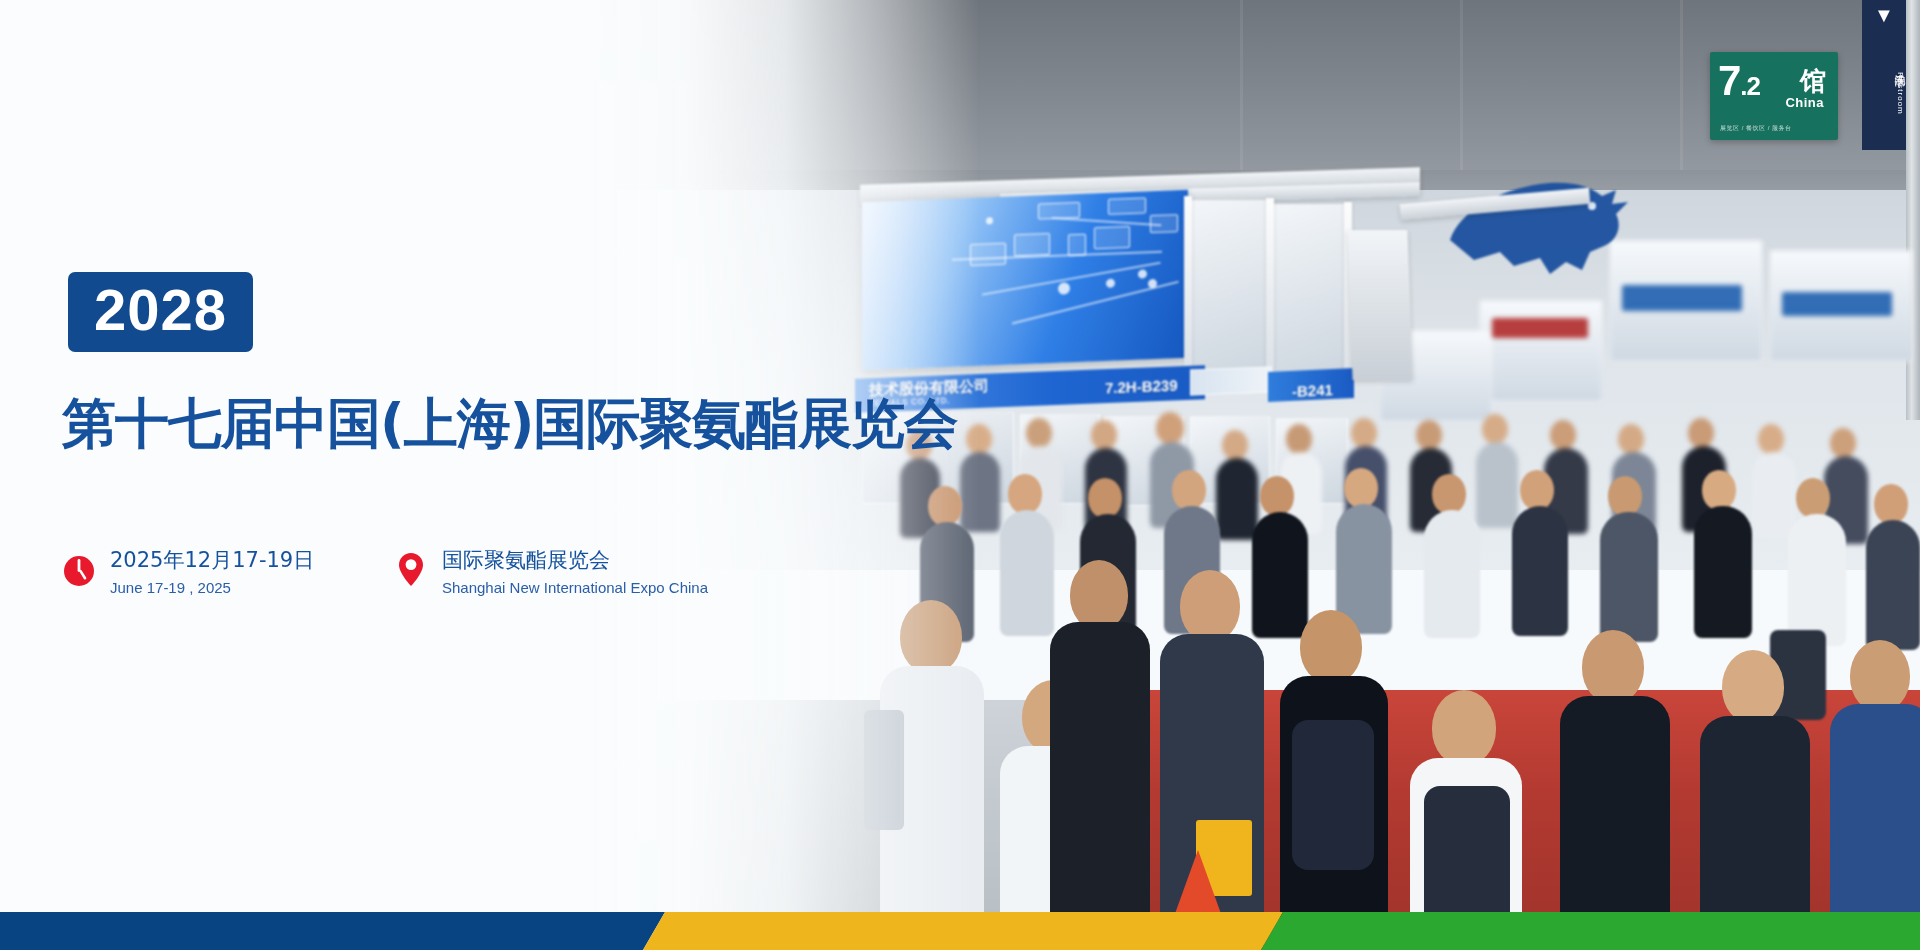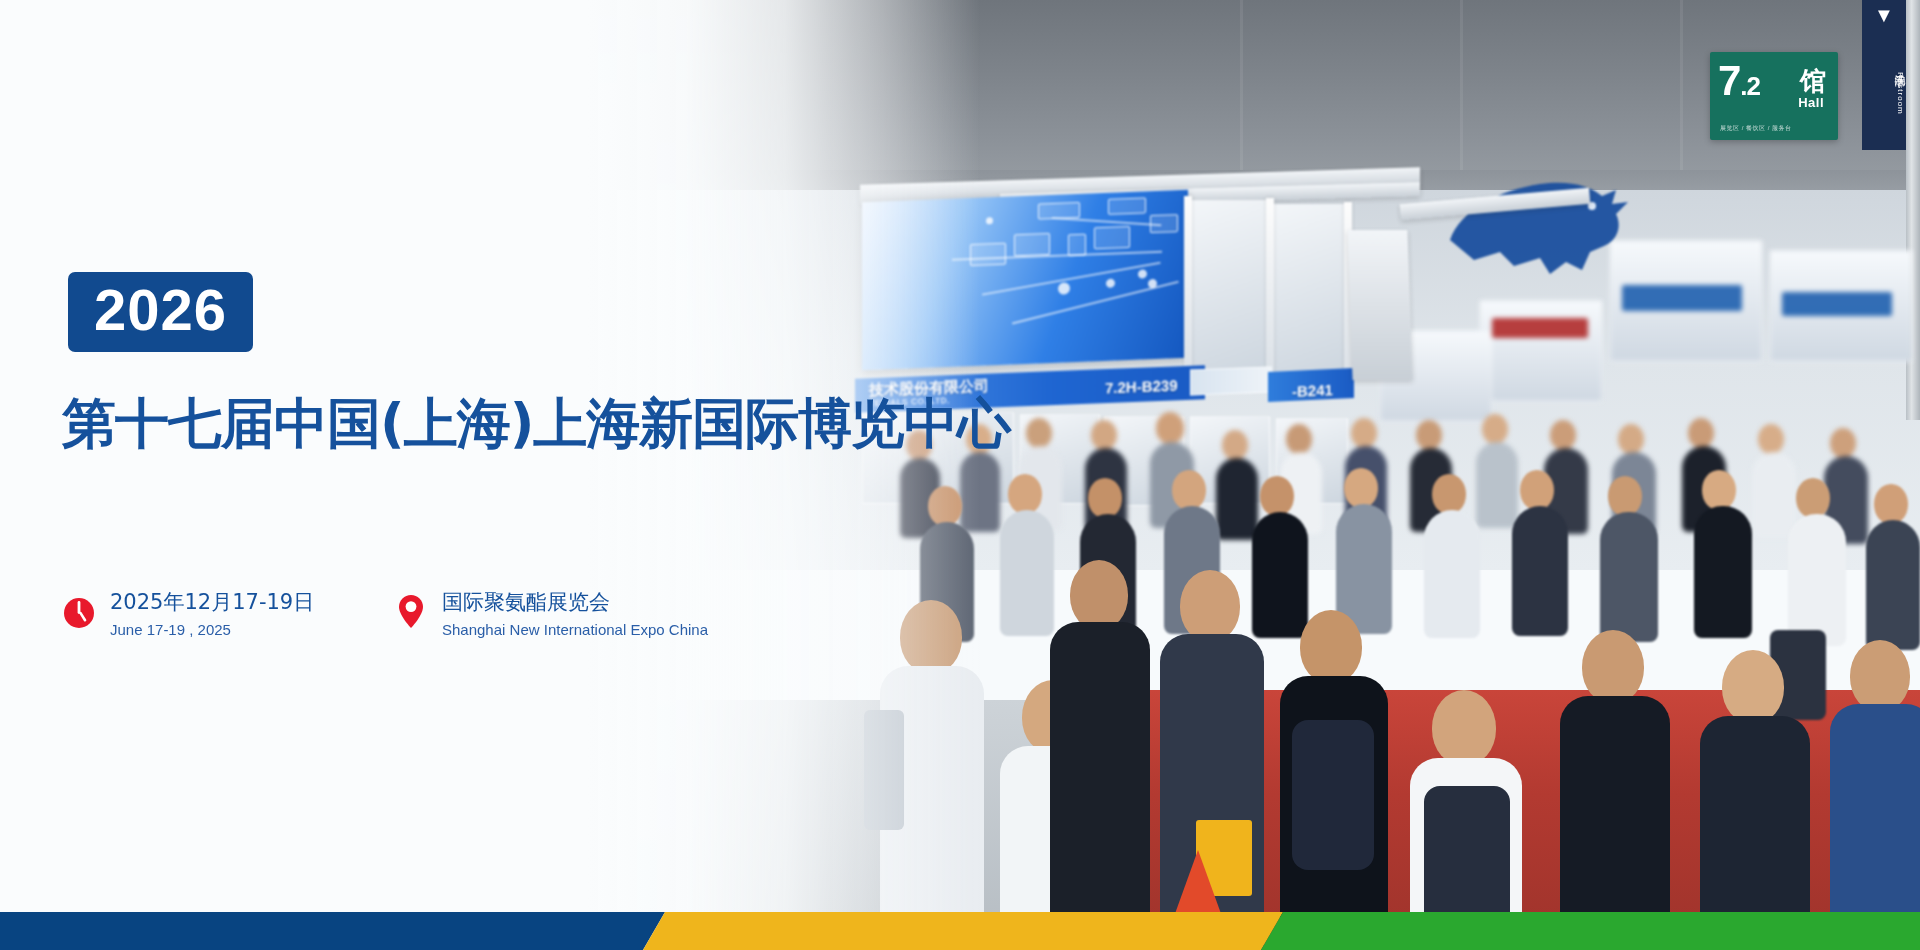--- a/index.html
+++ b/index.html
@@ -197,21 +197,21 @@
     color:#15519c;font-size:54px;font-weight:700;line-height:1.06;
     letter-spacing:-1px;white-space:nowrap;
     font-family:"DejaVu Sans","Liberation Sans",sans-serif;
   }
   .title-en{
     position:absolute;left:64px;top:476px;
     color:#2a5ea8;font-size:29px;font-weight:400;line-height:1.2;
     letter-spacing:.1px;white-space:nowrap;
   }
 
-  .info-row{position:absolute;left:62px;top:585px;width:760px;height:80px;}
+  .info-row{position:absolute;left:62px;top:543px;width:760px;height:80px;}
 
   .info-item{position:absolute;top:0;height:80px;}
   .info-item .icon{position:absolute;left:0;top:6px;width:34px;height:40px;}
   .info-item .cn{
     position:absolute;left:48px;top:3px;color:#15519c;
     font-size:21px;font-weight:400;white-space:nowrap;
     font-family:"DejaVu Sans","Liberation Sans",sans-serif;
   }
   .info-item .en{
     position:absolute;left:48px;top:36px;color:#2a5ea8;
@@ -242,21 +242,21 @@
     <div class="ceiling-beam" style="left:1460px"></div>
     <div class="ceiling-beam" style="left:1680px"></div>
     <div class="upper-wall"></div>
     <div class="hall-haze"></div>
 
     <div class="hall-sign">
       <div class="num">
         <span>7</span><span class="sub">.2</span>
       </div>
       <div class="cn">馆</div>
-      <div class="en">Hall</div>
+      <div class="en">China</div>
       <div class="tiny">展览区 / 餐饮区 / 服务台</div>
     </div>
 
     <div class="restroom-sign">
       <div class="glyph">▼</div>
       <div class="vtext">
         <span>洗手间</span>&nbsp;<span style="font-size:8px">Restroom</span>
       </div>
     </div>
     <div class="pillar"></div>
@@ -491,23 +491,23 @@
 
       <div style="position:absolute;left:1172px;top:850px;width:0;height:0;border-left:26px solid transparent;border-right:26px solid transparent;border-bottom:72px solid #e24a2a;"></div>
     </div>
 
   </div>
 
   <div class="white-fade"></div>
 
   <div class="content">
 
-    <div class="year-badge">2026</div>
-
-    <div class="title-cn">第十七届中国(上海)上海新国际博览中心</div>
+    <div class="year-badge">2028</div>
+
+    <div class="title-cn">第十七届中国(上海)国际聚氨酯展览会</div>
 
     <div class="info-row">
 
       <div class="info-item item-date">
         <span class="icon">
           <svg viewBox="0 0 34 40" width="34" height="40">
             <circle cx="17" cy="22" r="15" fill="#e8192c"></circle>
             <rect x="15.6" y="10" width="2.8" height="13" rx="1.4" fill="#ffffff"></rect>
             <rect x="16.6" y="21" width="2.6" height="11" rx="1.3" fill="#ffffff" transform="rotate(-32 17.9 21)"></rect>
           </svg>

